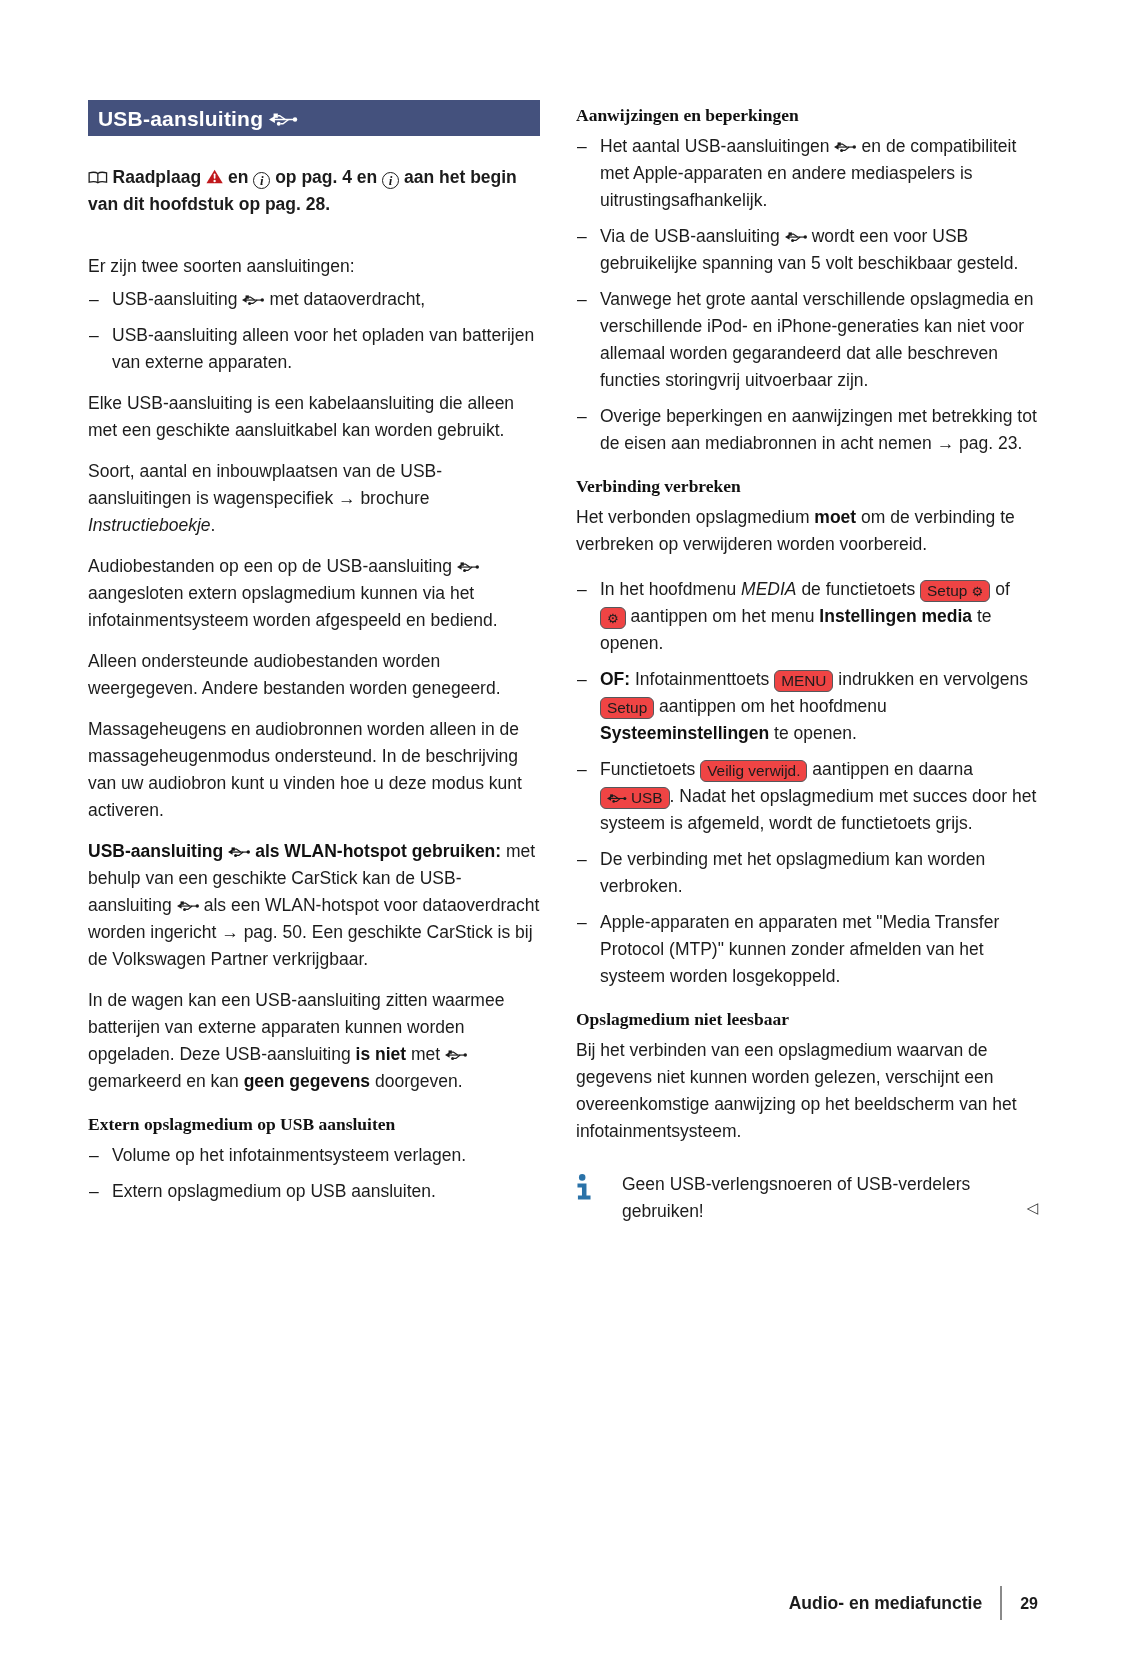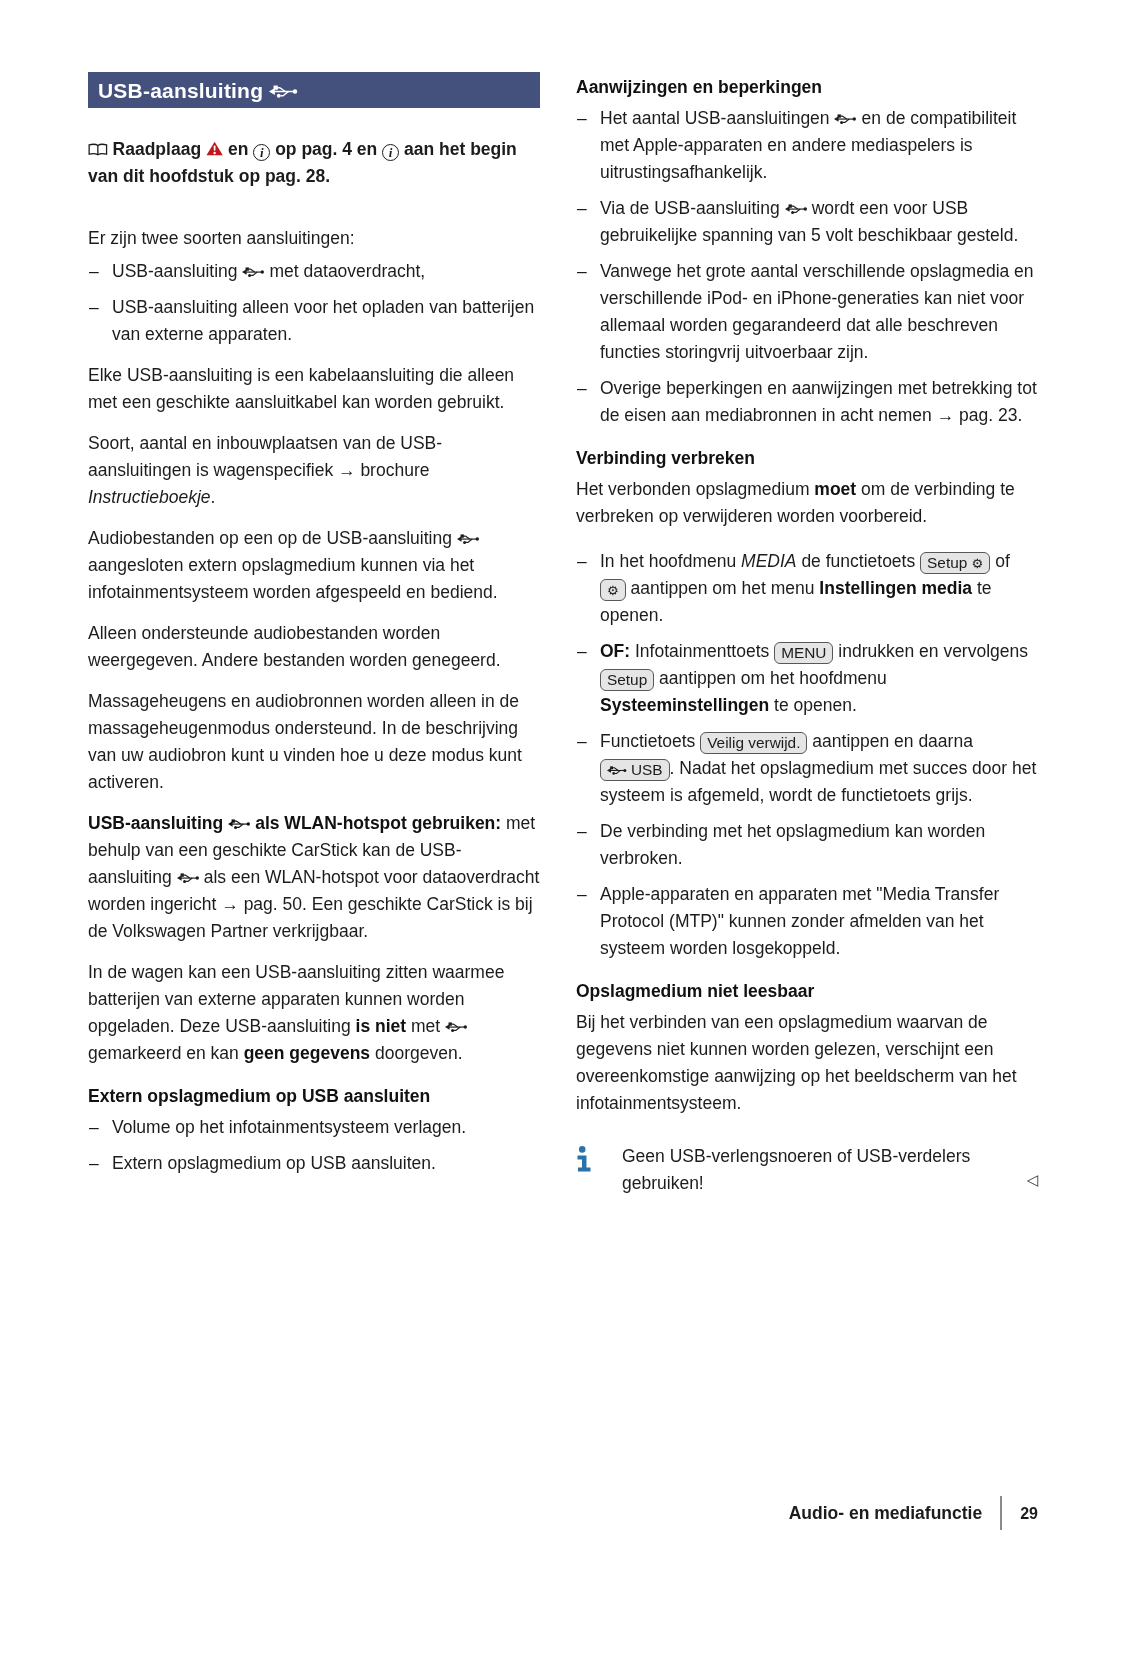--- a/index.html
+++ b/index.html
@@ -5,62 +5,62 @@
   html,body{margin:0;padding:0;}
   body{
     width:1141px;height:1653px;background:#ffffff;position:relative;
     font-family:"Liberation Sans","DejaVu Sans",sans-serif;
     color:#1c1c1c;font-size:17.5px;line-height:27px;
     -webkit-font-smoothing:antialiased;
   }
   .page{position:relative;width:1141px;height:1653px;overflow:hidden;}
   .columns{
     display:grid;grid-template-columns:452px 462px;column-gap:36px;
-    padding:72px 0 0 88px;align-items:start;
+    padding:100px 0 0 88px;align-items:start;
   }
   
   .banner{
     height:36px;display:flex;align-items:center;
     padding:0 10px;box-sizing:border-box;margin-bottom:28px;
   }
   .banner .btxt{color:#fff;font-weight:bold;font-size:21px;letter-spacing:.2px;}
   .banner .ic svg{height:.62em;}
   
   p{margin:0 0 14px 0;}
-  h3{font-size:17.5px;line-height:27px;margin:16px 0 4px 0;color:#111;}
+  h3{font-size:17.5px;line-height:27px;margin:16px 0 4px 0;color:#111;font-family:Liberation Serif, serif;}
   h3.first{margin-top:2px;}
   .note-ref{font-weight:bold;margin:0 0 35px 0;}
   ul.dash{list-style:none;margin:0 0 14px 0;padding:0;}
   ul.dash li{position:relative;padding-left:24px;margin:0 0 9px 0;}
   ul.dash li::before{content:"\2013";position:absolute;left:1px;top:0;}
   b{color:#111;}
   
   .ic{display:inline-block;white-space:nowrap;color:inherit;}
   .ic svg{height:.58em;width:auto;vertical-align:-0.01em;}
   .ic-book svg{height:.78em;vertical-align:-0.08em;}
   .ic-warn svg{height:.85em;vertical-align:-0.06em;}
   .circ{
     display:inline-block;width:17px;height:17px;border:1.5px solid #1c1c1c;border-radius:50%;
     text-align:center;line-height:15px;font-size:13px;font-weight:bold;font-style:italic;
     font-family:"Liberation Serif",serif;vertical-align:-2px;box-sizing:border-box;
   }
   .gear{font-size:.85em;}
   .key{
     display:inline-block;border:1.3px solid #55585c;border-radius:6px;
     padding:0 6px 1px 6px;line-height:1.25;font-size:.88em;white-space:nowrap;
-    background:#e5e5e5;vertical-align:-1px;
+    background:#ef4444;vertical-align:-1px;
   }
   
   .note{position:relative;display:flex;margin-top:26px;padding-right:34px;}
   .note-icon{flex:0 0 46px;padding-top:3px;}
   .note-text{flex:1;}
   .endmark{position:absolute;right:0;bottom:4px;font-size:15px;color:#333;}
   
   .footer{
-    position:absolute;top:1496px;right:103px;display:flex;align-items:center;gap:18px;
+    position:absolute;top:1586px;right:103px;display:flex;align-items:center;gap:18px;
   }
   .f-sec{font-weight:bold;font-size:17.5px;}
   .f-div{width:2px;height:34px;background:#8a8a8a;}
   .f-page{font-weight:bold;font-size:16px;}
 </style>
 </head>
 <body>
 
 <div class="page">
 

